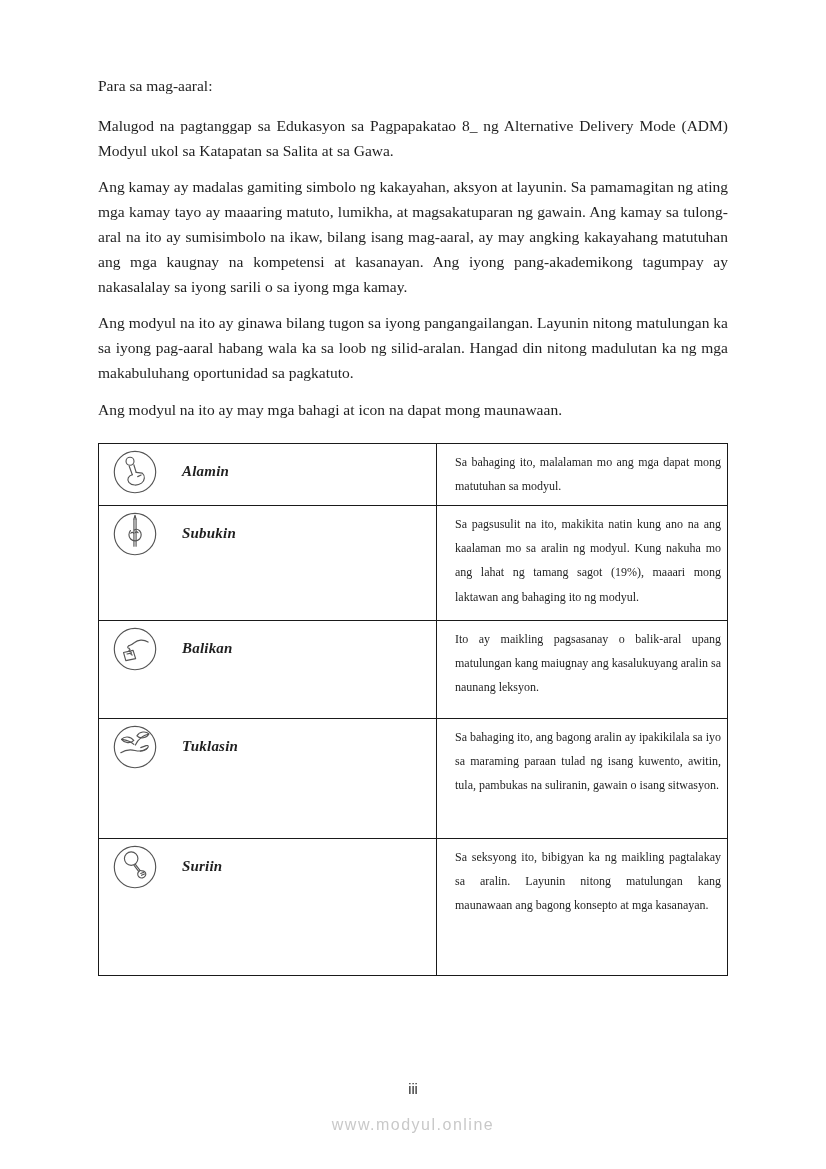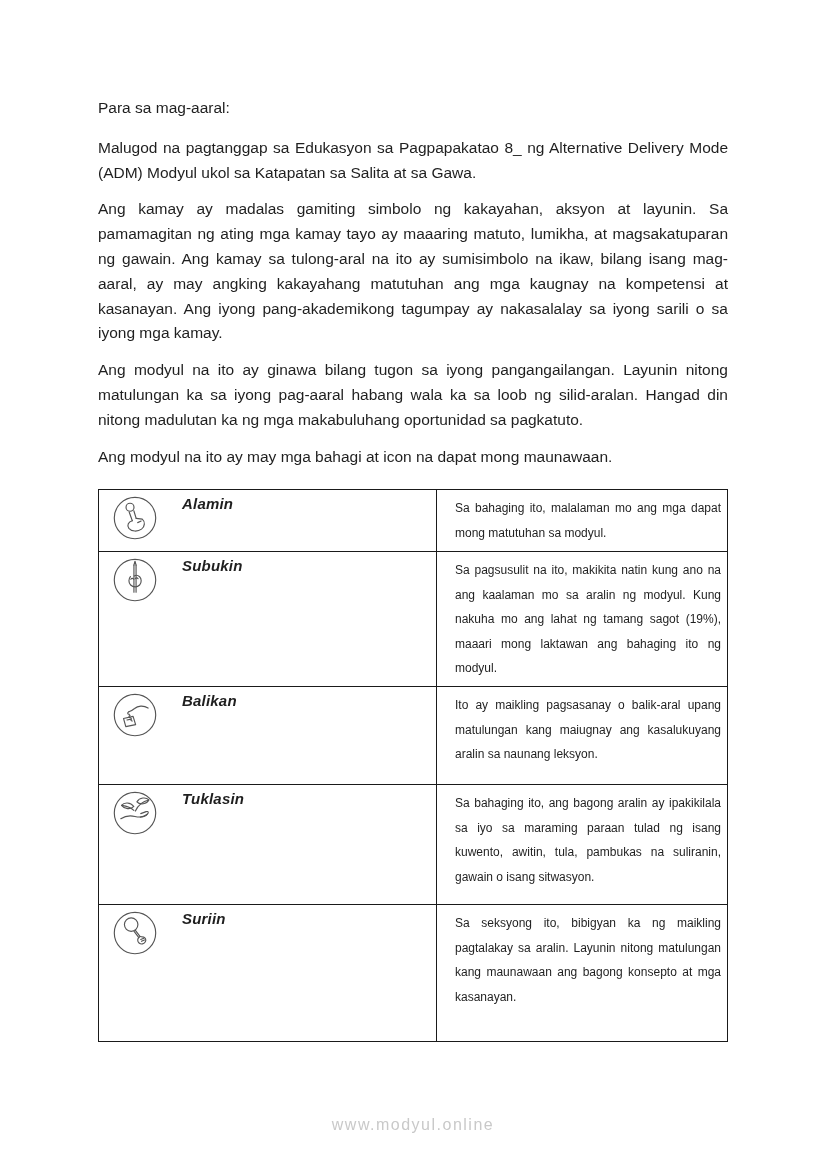--- a/index.html
+++ b/index.html
@@ -4,32 +4,32 @@
 <style>
   html,body{margin:0;padding:0;background:#ffffff;}
   .page{
     position:relative;
     width:826px;height:1169px;
     background:#ffffff;
     font-family:"Liberation Sans",sans-serif;
     color:#1f1f1f;
     overflow:hidden;
   }
-  .content{position:absolute;left:98px;top:96px;width:630px;}
+  .content{position:absolute;left:98px;top:74px;width:630px;font-family:Liberation Serif, serif;}
   .heading{margin:0 0 15px 0;font-size:15.5px;line-height:24.8px;}
   .para{margin:0 0 12px 0;font-size:15.5px;line-height:24.8px;text-align:justify;}
   table.icon-table{
     border-collapse:collapse;
     margin-top:20px;
     width:630px;
     table-layout:fixed;
   }
   .icon-table td{border:1.5px solid #1a1a1a;vertical-align:top;}
   td.c-label{width:316px;padding:5px 8px 5px 13px;}
-  .label-row{display:flex;gap:24px;}
+  .label-row{display:flex;align-items:center;gap:24px;}
   .icon-wrap{flex:0 0 auto;}
   .icon-wrap svg{width:46px;height:46px;display:block;}
   .icon-stroke{fill:none;stroke:#555555;stroke-width:1.5;stroke-linecap:round;stroke-linejoin:round;}
   .sec-label{font-weight:bold;font-style:italic;font-size:15px;letter-spacing:.2px;}
   td.c-desc{padding:6px 6px 6px 18px;font-size:12px;line-height:24.4px;text-align:justify;}
   tr.h0{height:62px;} tr.h1{height:115px;} tr.h2{height:98px;margin-left:28px;} tr.h3{height:120px;} tr.h4{height:137px;}
   .page-number{position:absolute;top:1081px;left:0;width:100%;text-align:center;font-size:14.5px;color:#2a2a2a;}
   .watermark{
     position:absolute;top:1116px;left:0;width:100%;
     text-align:center;font-size:16px;letter-spacing:1.5px;
@@ -156,14 +156,15 @@
               </span>
               <span class="sec-label">Suriin</span>
             </div>
           </td>
           <td class="c-desc">Sa seksyong ito, bibigyan ka ng maikling pagtalakay sa aralin. Layunin nitong matulungan kang maunawaan ang bagong konsepto at mga kasanayan.</td>
         </tr>
       </tbody>
     </table>
   </div>
 
+  <div class="page-number">iii</div>
   <div class="watermark">www.modyul.online</div>
 </div>
 
 </body></html>

